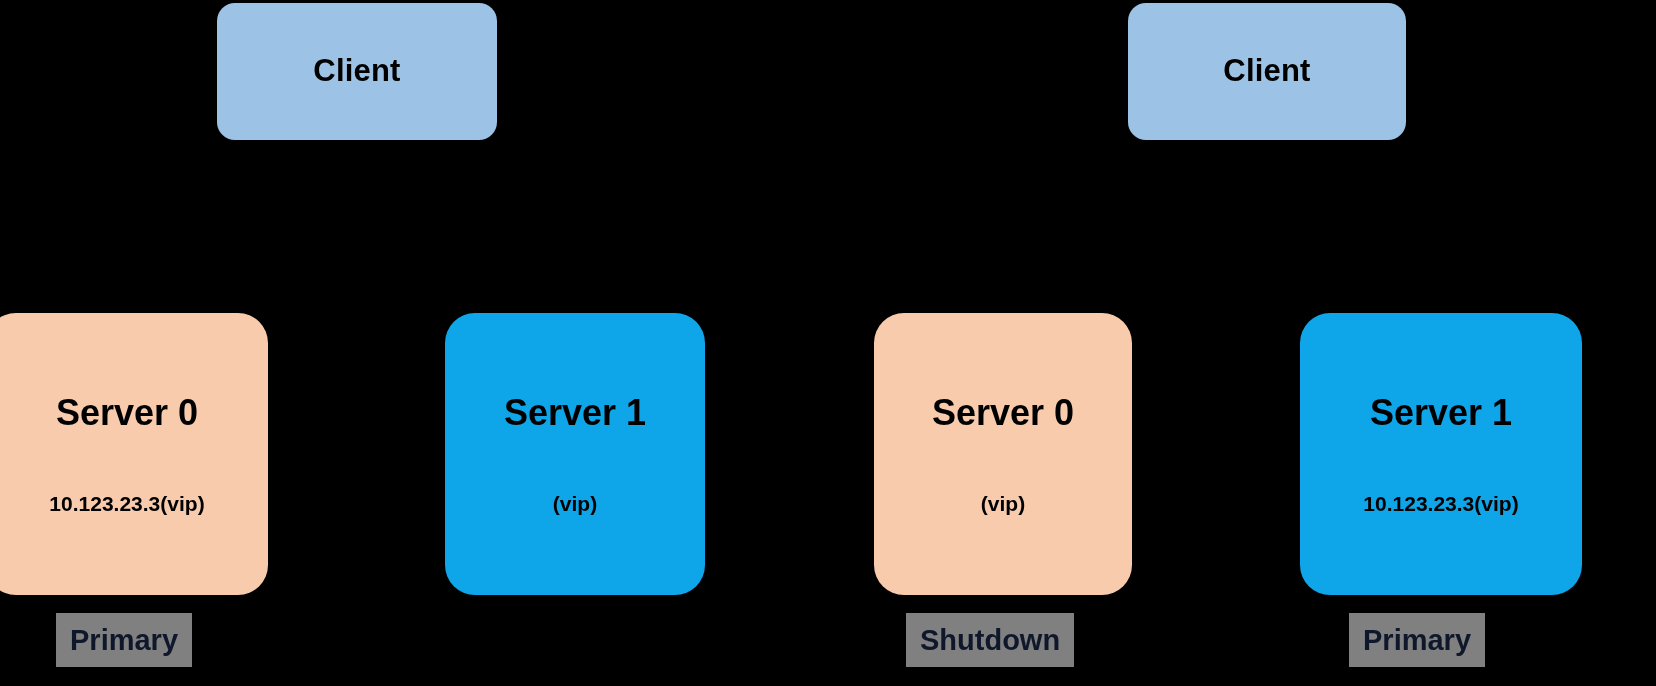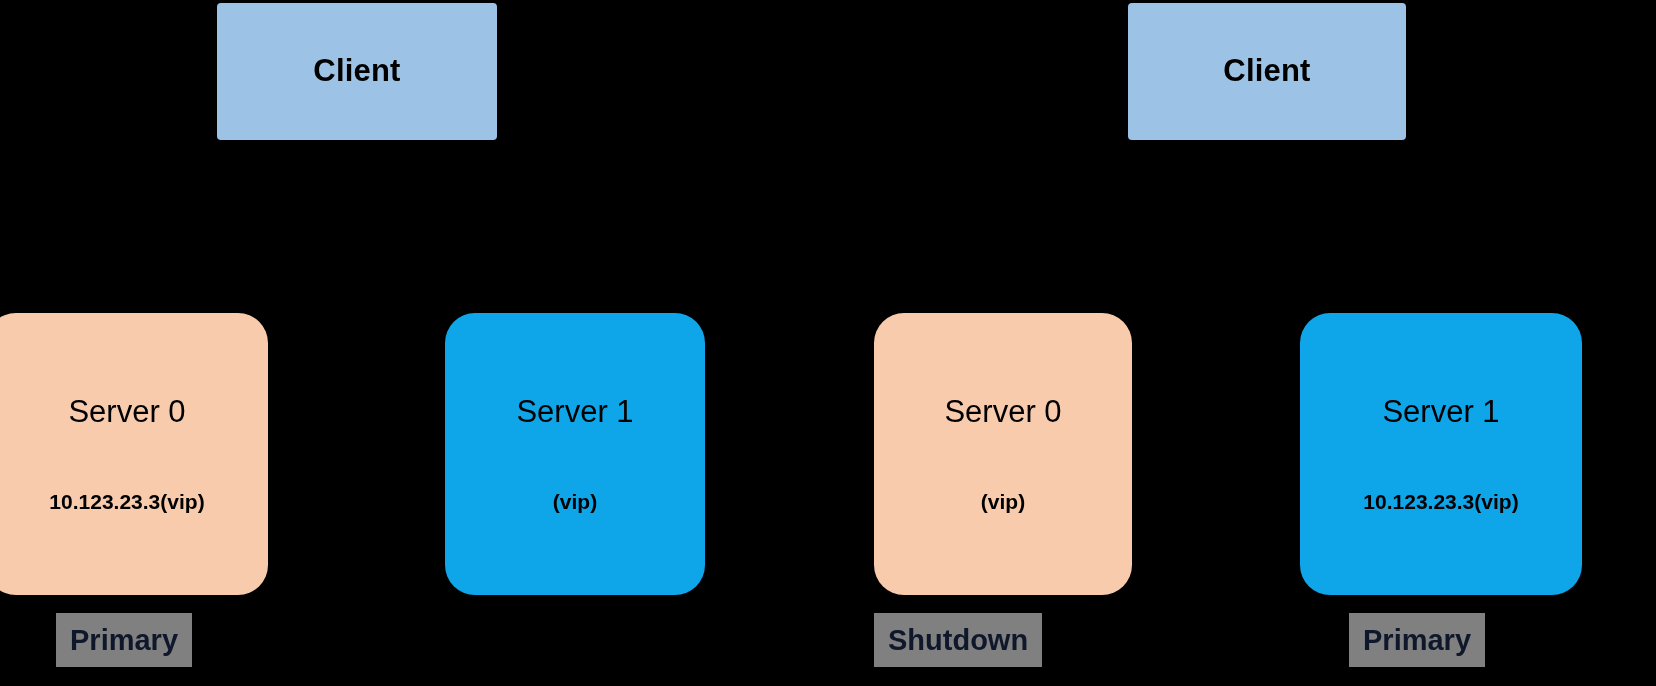--- a/index.html
+++ b/index.html
@@ -23,41 +23,41 @@
     flex-direction: column;
     align-items: center;
     justify-content: center;
     border-radius: 22px;
     color: #000000;
     text-align: center;
   }
 
   .client-node {
     background: #9CC3E5;
-    border-radius: 4px;
+    border-radius: 18px;
   }
 
   .client-label {
     font-size: 31px;
     font-weight: bold;
     letter-spacing: 0.2px;
     line-height: 1.1;
   }
 
   .server-node {
     border-radius: 30px;
     padding: 0 10px;
   }
 
   .server-peach { background: #F8CBAD; }
   .server-yellow { background: #0ea5e9; }
 
   .server-title {
-    font-size: 31px;
-    font-weight: normal;
+    font-size: 36px;
+    font-weight: bold;
     line-height: 1.1;
   }
 
   .server-sub {
     font-size: 21px;
     font-weight: bold;
     line-height: 1.1;
     margin-top: 60px;
   }
 
@@ -100,21 +100,21 @@
 
   <div class="node server-node server-yellow" style="left:445px; top:313px; width:260px; height:282px;">
     <div class="server-title">Server 1</div>
     <div class="server-sub">(vip)</div>
   </div>
 
   <div class="node server-node server-peach" style="left:874px; top:313px; width:258px; height:282px;">
     <div class="server-title">Server 0</div>
     <div class="server-sub">(vip)</div>
   </div>
-  <div class="status-badge" style="left:874px; top:613px;">
+  <div class="status-badge" style="left:906px; top:613px;">
     <span>Shutdown</span>
   </div>
 
   <div class="node server-node server-yellow" style="left:1300px; top:313px; width:282px; height:282px;">
     <div class="server-title">Server 1</div>
     <div class="server-sub">10.123.23.3(vip)</div>
   </div>
   <div class="status-badge" style="left:1349px; top:613px;">
     <span>Primary</span>
   </div>

